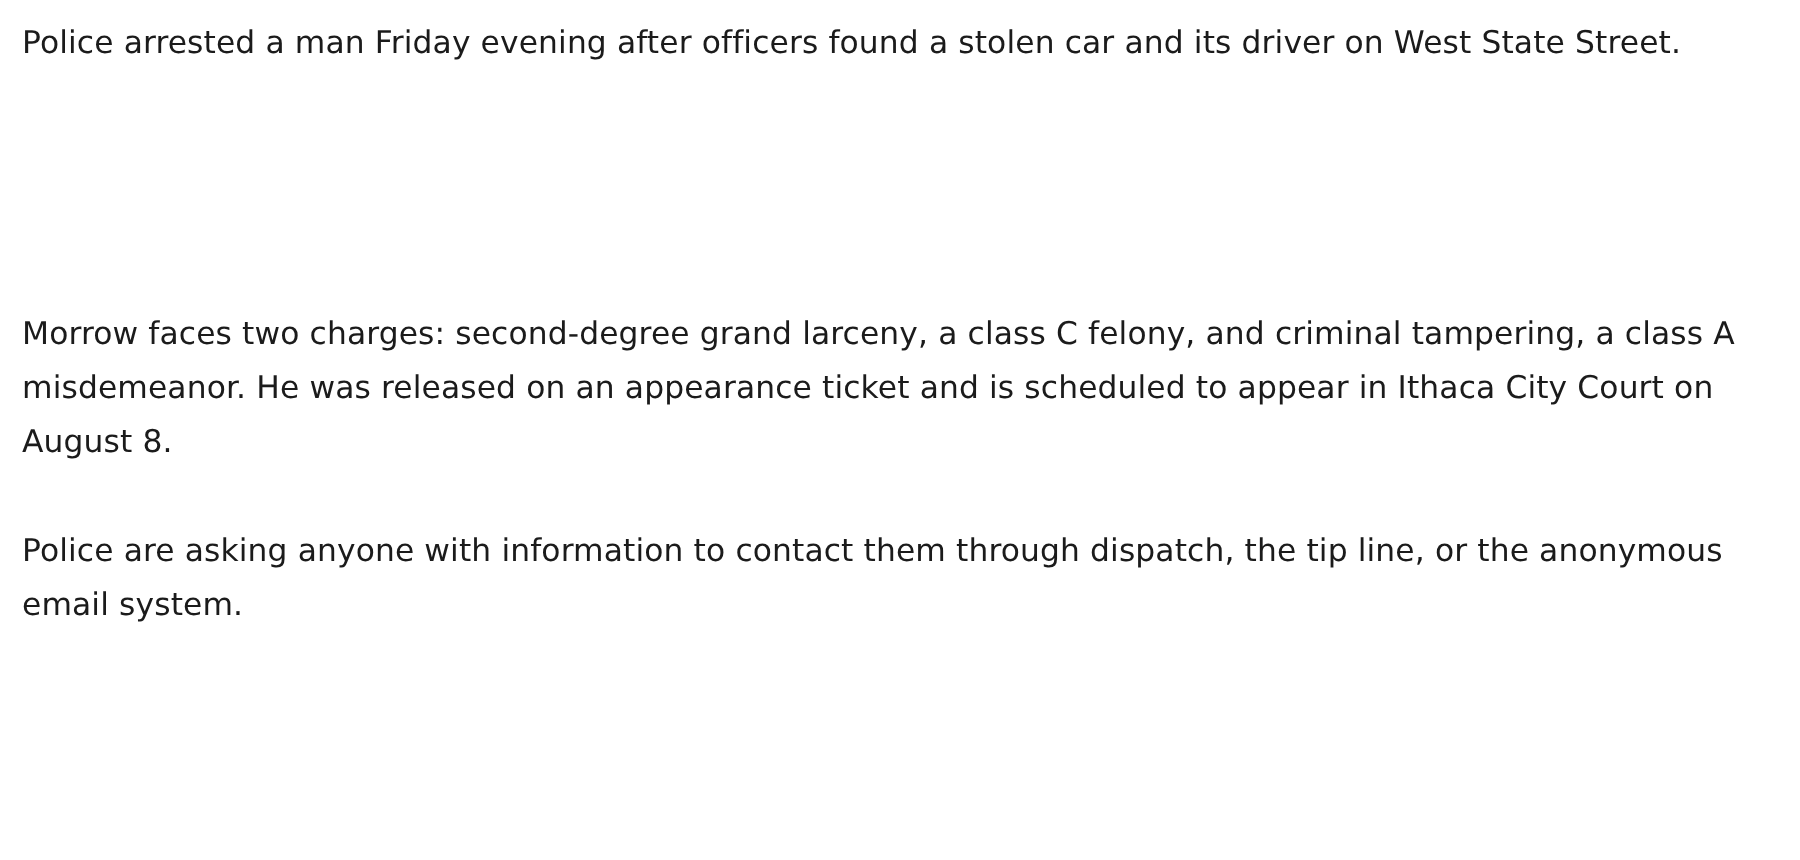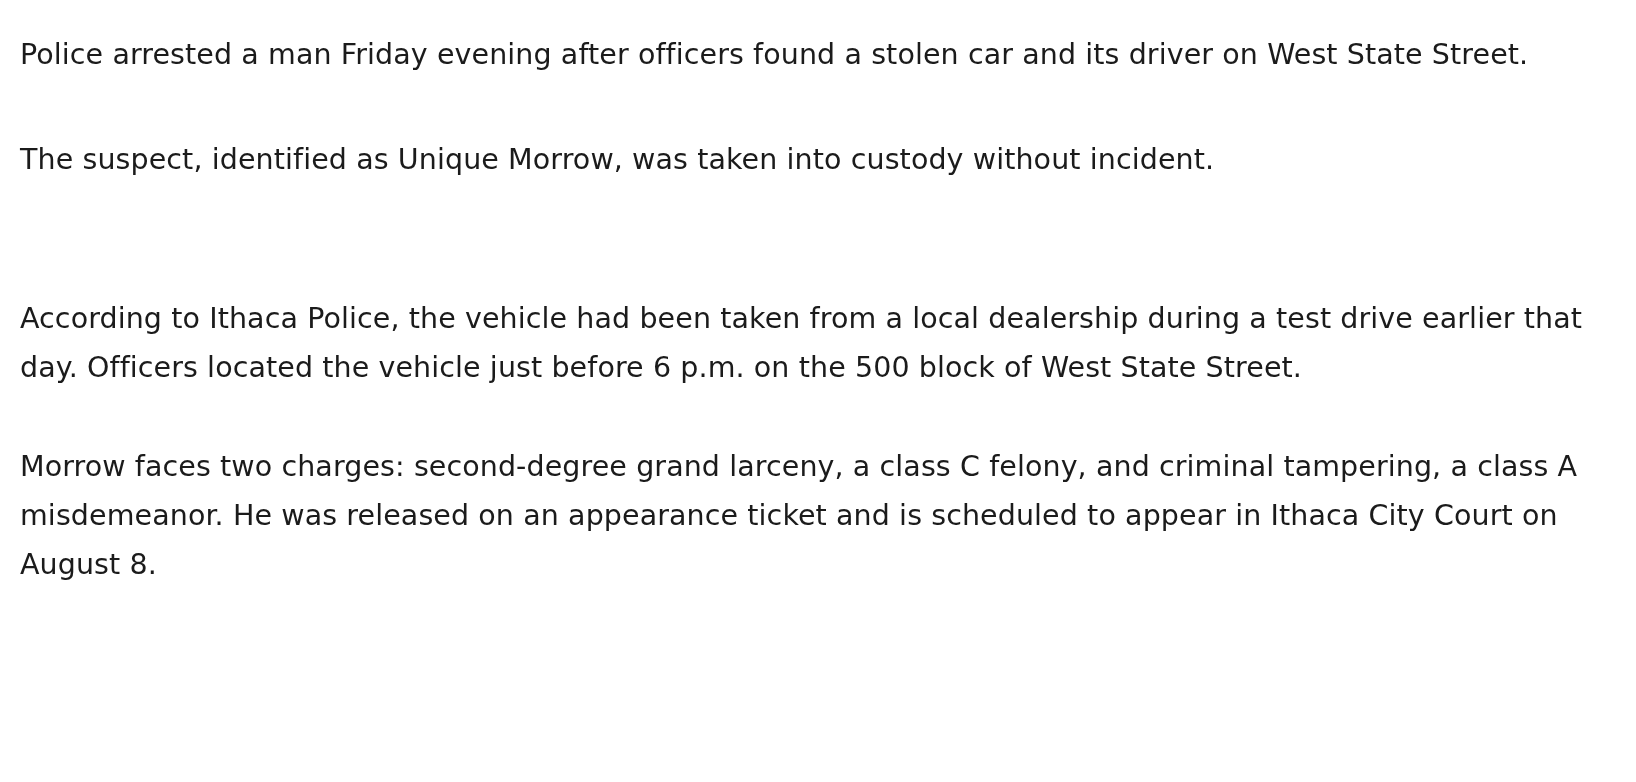--- a/index.html
+++ b/index.html
@@ -8,21 +8,21 @@
     background: #ffffff;
   }
   body {
     width: 1636px;
     height: 782px;
     font-family: "DejaVu Sans", "Liberation Sans", sans-serif;
     color: #1a1a1a;
     overflow: hidden;
   }
   .article {
-    padding: 30px 22px 0 20px;
+    padding: 14px 22px 0 20px;
     box-sizing: border-box;
   }
   .para {
     font-size: 28.5px;
     line-height: 1.72;
     color: #1b1b1b;
     margin: 0;
     letter-spacing: 0.1px;
     font-weight: 400;
   }
@@ -32,26 +32,25 @@
 </style>
 </head>
 <body>
 
 <div class="article">
 
   <p class="para">Police arrested a man Friday evening after officers found a stolen car and its driver on West State Street.</p>
 
   <div class="gap-sm"></div>
 
-  <p class="para">The suspect, identified as Unique Morrow, was taken into custody without incident.</p>
 
   <div class="gap-lg"></div>
 
-  <p class="para">According to Ithaca Police, the vehicle had been taken from a local dealership during a test drive earlier that day. Officers located the vehicle just before 6 p.m. on the 500 block of West State Street.</p>
 
   <div class="gap-md"></div>
 
   <p class="para">Morrow faces two charges: second-degree grand larceny, a class C felony, and criminal tampering, a class A misdemeanor. He was released on an appearance ticket and is scheduled to appear in Ithaca City Court on August 8.</p>
 
   <div class="gap-md"></div>
 
+  <p class="para">Police are asking anyone with information to contact them through dispatch, the tip line, or the anonymous email system.</p>
 
 </div>
 
 </body></html>

